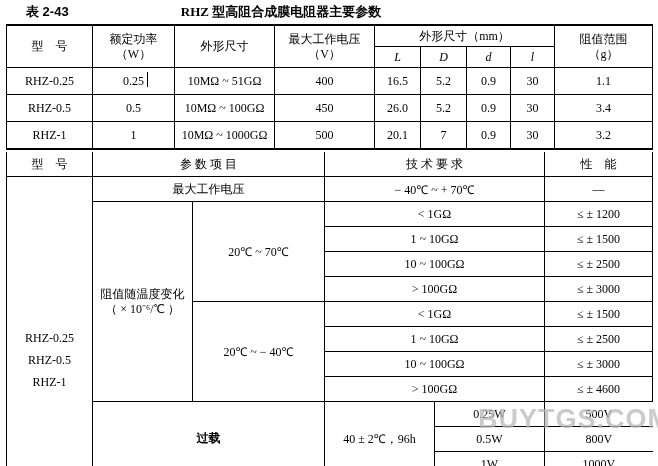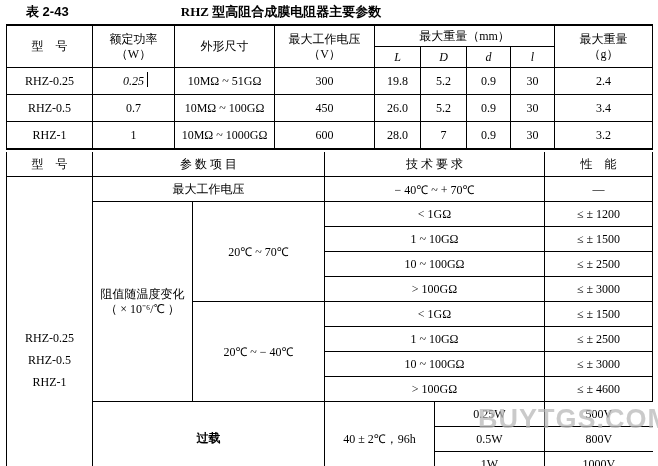--- a/index.html
+++ b/index.html
@@ -62,21 +62,21 @@
     left:478px;top:404px;
     font-family:"Liberation Sans", sans-serif;
     font-weight:bold;
     font-size:27px;
     color:#b9b9b9;
     letter-spacing:1px;
     opacity:.75;
     pointer-events:none;
     white-space:nowrap;
   }
-  .cursor-cell{position:relative;font-style:italic;}
+  .cursor-cell{position:relative;}
   .caret{
     position:absolute;
     right:26px;top:4px;
     width:1px;height:15px;
     background:#000;
   }
 </style>
 </head>
 <body>
 
@@ -104,64 +104,64 @@
       <td rowspan="2" class="thick-top lh">型　号</td>
       <td rowspan="2" class="thick-top lh">
         <div>额定功率</div>
         <div>（W）</div>
       </td>
       <td rowspan="2" class="thick-top">外形尺寸</td>
       <td rowspan="2" class="thick-top lh">
         <div>最大工作电压</div>
         <div>（V）</div>
       </td>
-      <td colspan="4" class="thick-top" style="height:20px">最大重量（mm）</td>
+      <td colspan="4" class="thick-top" style="height:20px">外形尺寸（mm）</td>
       <td rowspan="2" class="thick-top lh">
-        <div>最大重量</div>
+        <div>阻值范围</div>
         <div>（g）</div>
       </td>
     </tr>
     <tr>
       <td class="ital" style="height:20px">L</td>
       <td class="ital">D</td>
       <td class="ital">d</td>
       <td class="ital">l</td>
     </tr>
 
     <tr class="drow">
       <td>RHZ-0.25</td>
       <td class="cursor-cell">
         <span>0.25</span>
         <span class="caret"></span>
       </td>
       <td>10MΩ ~ 51GΩ</td>
-      <td>300</td>
-      <td>19.8</td>
+      <td>400</td>
+      <td>16.5</td>
       <td>5.2</td>
       <td>0.9</td>
       <td>30</td>
-      <td>2.4</td>
+      <td>1.1</td>
     </tr>
     <tr class="drow">
       <td>RHZ-0.5</td>
-      <td>0.7</td>
+      <td>0.5</td>
       <td>10MΩ ~ 100GΩ</td>
       <td>450</td>
       <td>26.0</td>
       <td>5.2</td>
       <td>0.9</td>
       <td>30</td>
       <td>3.4</td>
     </tr>
     <tr class="drow">
       <td class="thick-bot">RHZ-1</td>
       <td class="thick-bot">1</td>
       <td class="thick-bot">10MΩ ~ 1000GΩ</td>
-      <td class="thick-bot">600</td>
-      <td class="thick-bot">28.0</td>
+      <td class="thick-bot">500</td>
+      <td class="thick-bot">20.1</td>
       <td class="thick-bot">7</td>
       <td class="thick-bot">0.9</td>
       <td class="thick-bot">30</td>
       <td class="thick-bot">3.2</td>
     </tr>
   </tbody>
     </table>
 
   <table class="t2">
     <colgroup>

